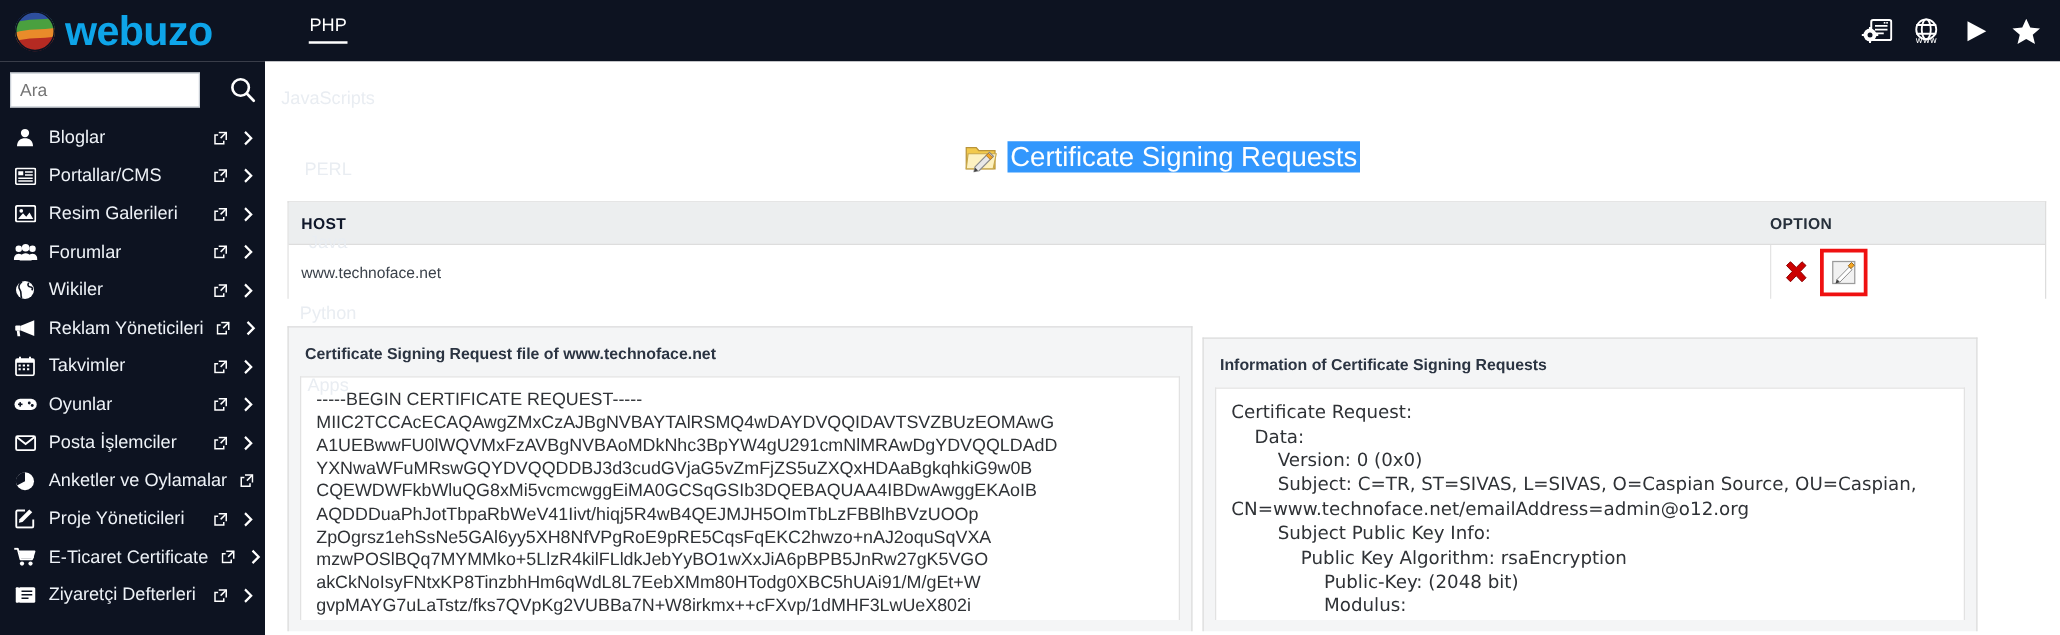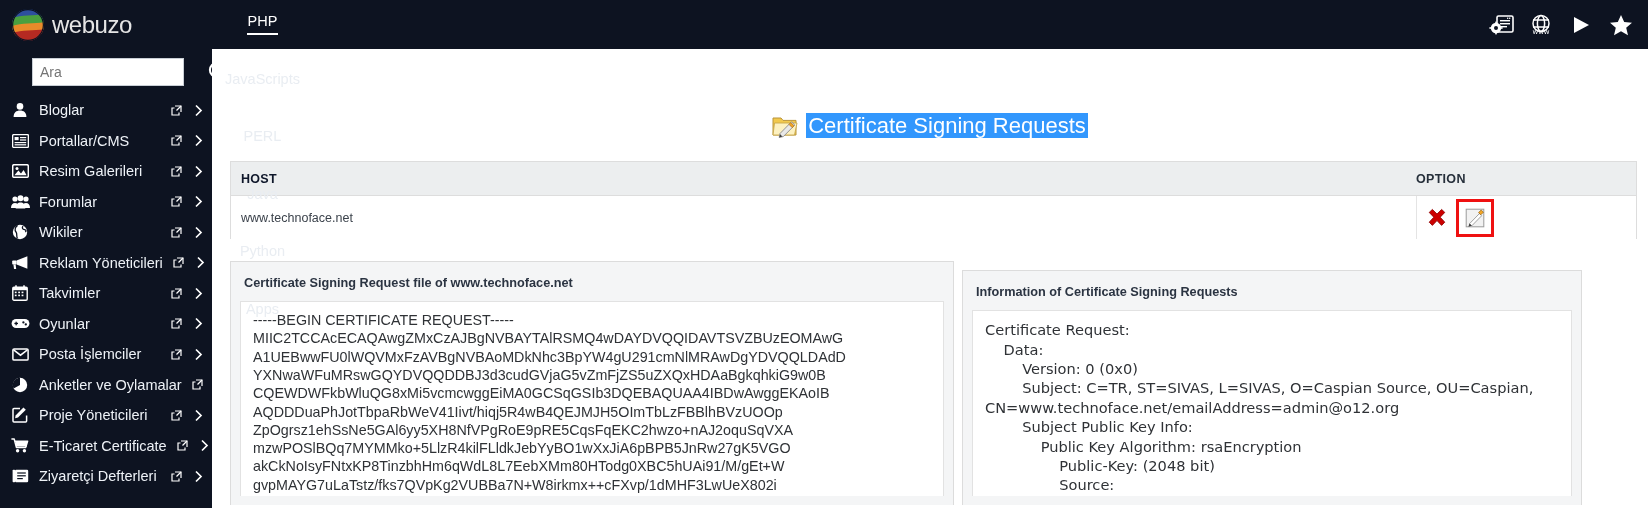--- a/index.html
+++ b/index.html
@@ -12,22 +12,22 @@
   .app { position: relative; width: 1648px; height: 508px; display: flex; flex-direction: column; }
 
   
   .topbar {
     height: 49px; background: #0d1321; flex: none;
     display: flex; align-items: center; position: relative; z-index: 5;
   }
   .brand { width: 212px; height: 49px; display: flex; align-items: center; padding-left: 8px; flex: none; }
   .brand-logo { width: 40px; height: 40px; flex: none; position: relative; }
   .brand-name {
-    color: #e5e5e5; font-size: 24px; letter-spacing: -0.5px;
-    margin-left: 4px; font-weight: 400; line-height: 1;
+    color: #0ea5e9; font-size: 33px; letter-spacing: -0.5px;
+    margin-left: 4px; font-weight: 700; line-height: 1;
   }
   .topnav { display: flex; align-items: center; gap: 16px; margin-left: 12px; height: 49px; flex-direction: column; }
   .topnav a {
     color: #e9edf2; font-size: 14.5px; text-decoration: none;
     padding: 14px 1px 13px 1px; line-height: 1; position: relative;
   }
   .topnav a.active { color: #ffffff; }
   .topnav a.active::after {
     content: ""; position: absolute; left: 0; right: 0; bottom: 7px;
     height: 2px; background: #ffffff;
@@ -36,21 +36,21 @@
   .topicons .ti { width: 26px; height: 24px; display: flex; align-items: center; justify-content: center; color: #fff; }
 
   
   .body { flex: 1; display: flex; min-height: 0; }
 
   
   .sidebar {
     width: 212px; flex: none; background: #0d1321; color: #e7ebf1;
     overflow: hidden; position: relative;
   }
-  .searchrow { display: flex; align-items: center; padding: 9px 6px 9px 8px; gap: 22px; margin-left: 24px; }
+  .searchrow { display: flex; align-items: center; padding: 9px 6px 9px 8px; gap: 22px; }
   .searchrow input {
     width: 152px; height: 28px; border: 1px solid #c9cfd6; background: #fff;
     font-size: 14px; color: #5d6570; padding: 0 7px; font-family: "Liberation Sans", sans-serif;
     border-radius: 0; outline: none;
   }
   .search-icon { width: 26px; height: 26px; color: #fff; display: flex; align-items: center; justify-content: center; }
 
   .navlist { display: block; }
   .navitem {
     height: 30.5px; display: flex; align-items: center; padding: 0 8px 0 10px;
@@ -600,21 +600,21 @@
         <section class="panel-right">
           <div class="panel-title">Information of Certificate Signing Requests</div>
           <div class="panel-body">
             <div class="info-line">Certificate Request:</div>
             <div class="info-line">    Data:</div>
             <div class="info-line">        Version: 0 (0x0)</div>
             <div class="info-line">        Subject: C=TR, ST=SIVAS, L=SIVAS, O=Caspian Source, OU=Caspian, CN=www.technoface.net/emailAddress=admin@o12.org</div>
             <div class="info-line">        Subject Public Key Info:</div>
             <div class="info-line">            Public Key Algorithm: rsaEncryption</div>
             <div class="info-line">                Public-Key: (2048 bit)</div>
-            <div class="info-line">                Source:</div>
+            <div class="info-line">                Modulus:</div>
           </div>
         </section>
 
       </div>
 
     </main>
   </div>
 </div>
 
 </body></html>

